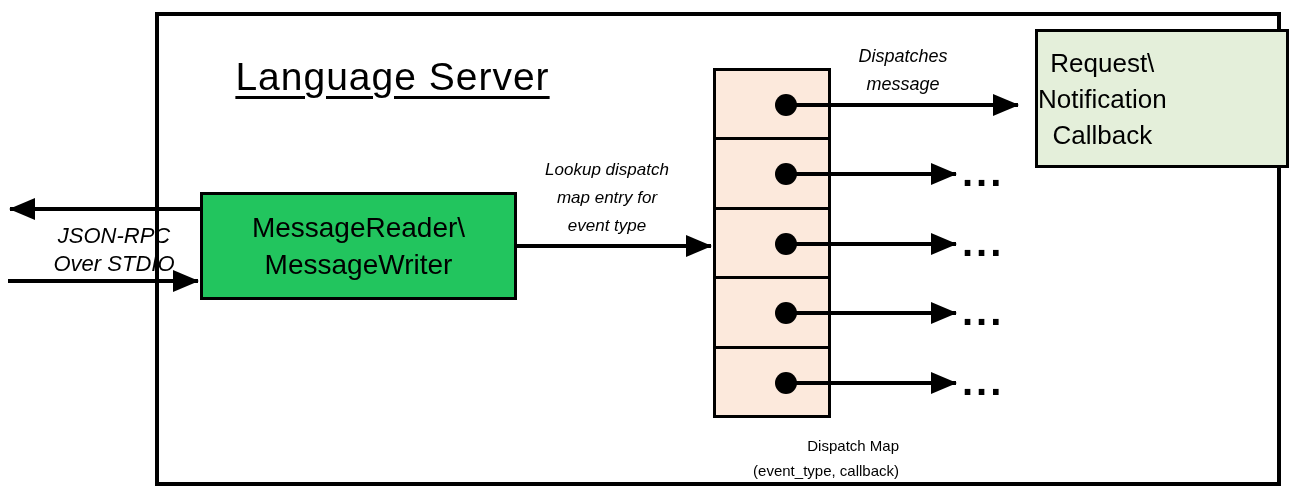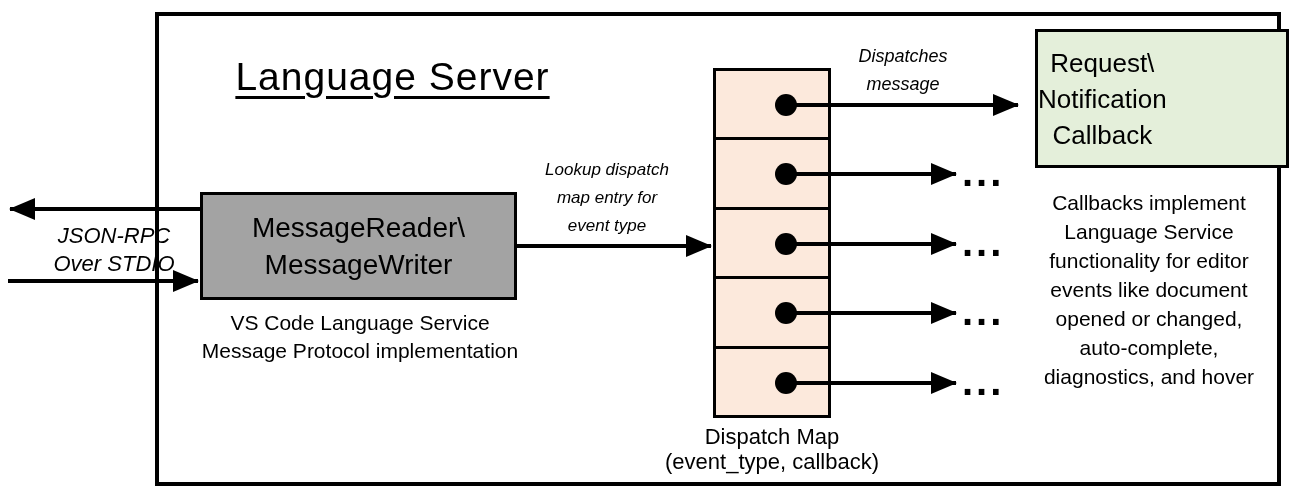--- a/index.html
+++ b/index.html
@@ -33,21 +33,21 @@
     text-underline-offset: 6px;
     letter-spacing: 1px;
   }
   .io-label {
     left: 36px; top: 222px; width: 156px;
     font-size: 22px; line-height: 28px;
   }
   .msg-box {
     left: 200px; top: 192px;
     width: 317px; height: 108px;
-    background: #a3a3a3;
+    background: #22c55e;
     border: 3px solid #000;
     box-sizing: border-box;
     display: flex; align-items: center; justify-content: center;
     font-size: 28px; line-height: 37px;
   }
   .msg-caption {
     left: 160px; top: 309px; width: 400px;
     font-size: 21px; line-height: 28px;
   }
   .lookup-label {
@@ -58,22 +58,22 @@
     left: 713px; top: 68px;
     width: 118px; height: 350px;
     border: 3px solid #000;
     box-sizing: border-box;
     display: flex; flex-direction: column;
     background: #fce9dc;
   }
   .dispatch-cell { flex: 1; }
   .dispatch-cell + .dispatch-cell { border-top: 3px solid #000; }
   .map-caption {
-    left: 645px; top: 424px; width: 254px;
-    font-size: 22px; line-height: 25px;
+    left: 645px; top: 433px; width: 254px;
+    font-size: 15px; line-height: 25px; text-align: right;
   }
   .dispatches-label {
     left: 832px; top: 42px; width: 142px;
     font-size: 18px; line-height: 28px;
   }
   .callback-box {
     left: 1019px; top: 29px;
     width: 254px; height: 139px;
     background: #e4efda;
     border: 3px solid #000;
@@ -102,22 +102,20 @@
 
   <div class="abs title center">Language Server</div>
 
   <div class="abs io-label center italic pre">JSON-RPC
 Over STDIO</div>
 
   <div class="abs msg-box">
     <div class="center pre">MessageReader\
 MessageWriter</div>
   </div>
-  <div class="abs msg-caption center pre">VS Code Language Service
-Message Protocol implementation</div>
 
   <div class="abs lookup-label center italic pre">Lookup dispatch
 map entry for
 event type</div>
 
   <div class="abs dispatch-map">
     <div class="dispatch-cell"></div>
     <div class="dispatch-cell"></div>
     <div class="dispatch-cell"></div>
     <div class="dispatch-cell"></div>
@@ -128,27 +126,20 @@
 
   <div class="abs dispatches-label center italic pre">Dispatches
 message</div>
 
   <div class="abs callback-box">
     <div class="center pre">Request\
 Notification
 Callback</div>
   </div>
 
-  <div class="abs callbacks-note center pre">Callbacks implement
-Language Service
-functionality for editor
-events like document
-opened or changed,
-auto-complete,
-diagnostics, and hover</div>
 
   <div class="abs ellipsis" style="left:962px; top:151px;">...</div>
   <div class="abs ellipsis" style="left:962px; top:221px;">...</div>
   <div class="abs ellipsis" style="left:962px; top:290px;">...</div>
   <div class="abs ellipsis" style="left:962px; top:360px;">...</div>
 
   <svg class="abs wires" width="1291" height="494" viewBox="0 0 1291 494">
     <defs>
       <marker id="ah" viewBox="0 0 26 22" refX="25" refY="11" markerUnits="userSpaceOnUse" markerWidth="26" markerHeight="22" orient="auto">
         <path d="M0,0 L26,11 L0,22 Z" fill="#000"></path>

